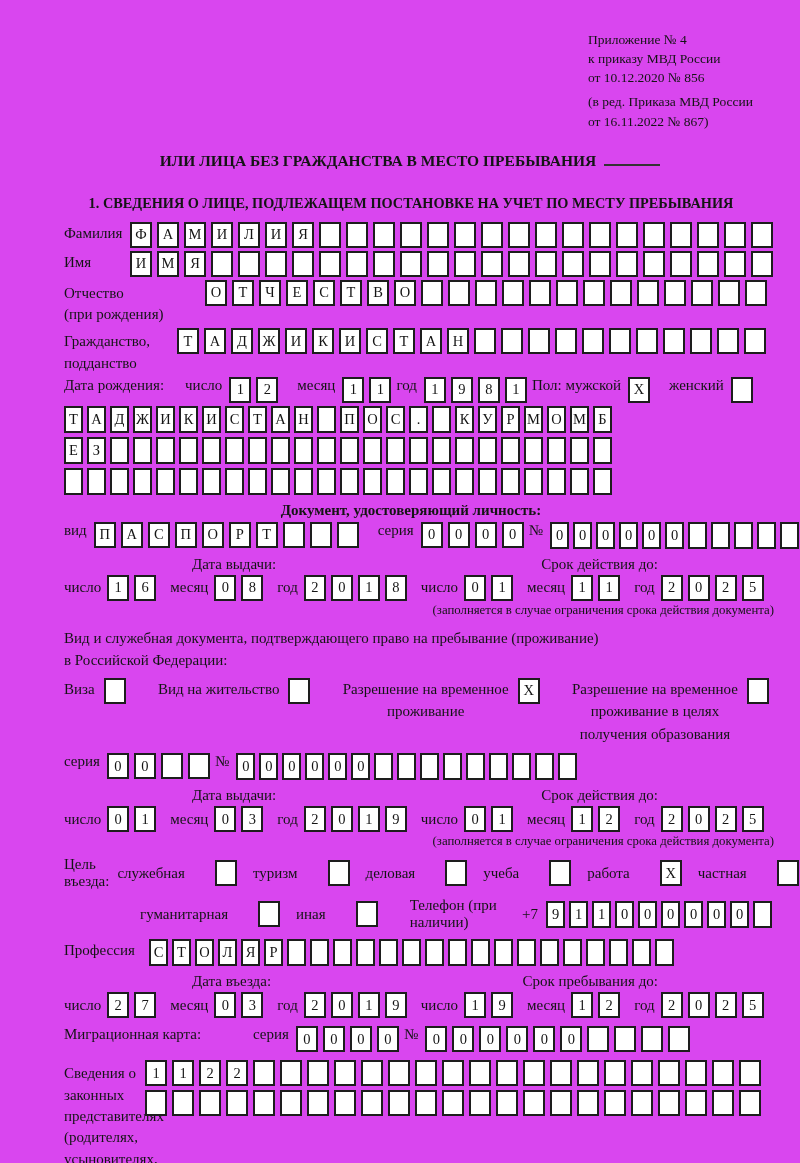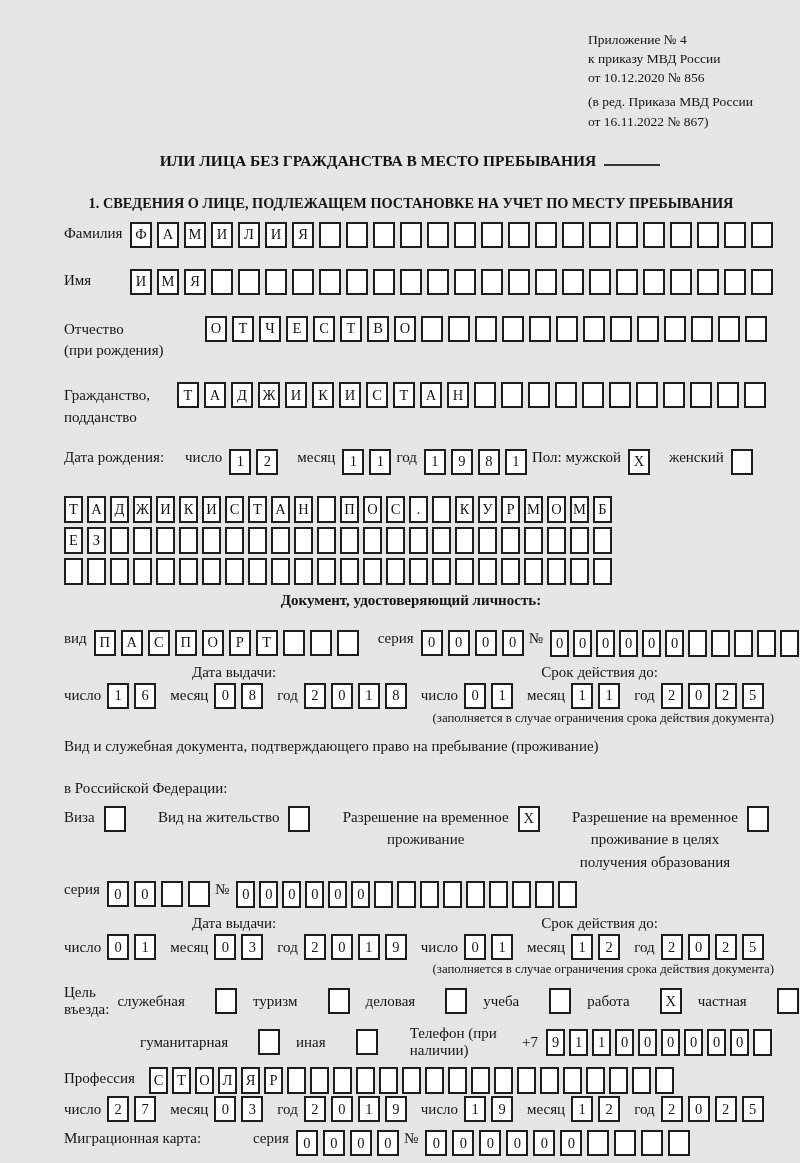--- a/index.html
+++ b/index.html
@@ -1,27 +1,27 @@
 <!DOCTYPE html>
 <html><head>
 <meta charset="utf-8">
 <style>
   html,body{margin:0;padding:0;background:#fff;}
   body{width:800px;height:1163px;font-family:"Liberation Serif","DejaVu Serif",serif;color:#141414;font-size:15px;}
-  .page{box-sizing:border-box;width:800px;height:1163px;padding:30px 24px 0 64px;overflow:hidden;background:#e5e5e5;}
+  .page{box-sizing:border-box;width:800px;height:1163px;padding:30px 24px 0 64px;overflow:hidden;background:#d946ef;}
   .ml{white-space:pre-line;line-height:1.42;}
   
   .hdr{width:178px;margin-left:auto;margin-right:10px;font-size:13.5px;line-height:1.35;}
   .hdr .rev{margin-top:5px;}
   .form-word{text-align:right;font-weight:bold;margin-top:16px;font-size:15px;padding-right:8px;}
   .title{text-align:center;font-weight:bold;font-size:15.5px;margin-top:18px;line-height:1.55;margin-left:-20px;}
   .uline{display:inline-block;width:56px;border-bottom:2.5px solid #333;height:13px;margin-left:8px;}
   .sec-head{font-weight:bold;font-size:14.3px;margin-top:22px;margin-left:-18px;text-align:center;}
   
-  .frow{display:flex;align-items:flex-start;margin-top:21px;}
+  .frow{display:flex;align-items:flex-start;margin-top:3px;}
   .flabel{flex:none;padding-top:3px;}
   .w66{width:66px;}
   .w80{width:81px;}
   .w112{width:113px;}
   .w140{width:141px;}
   .w84{width:85px;}
   .boxes{display:flex;flex-wrap:nowrap;}
   .cbox{flex:none;width:22px;height:26px;border:2px solid #1d1d1d;box-sizing:border-box;margin-right:5px;display:flex;align-items:center;justify-content:center;font-size:14.5px;background:#fff;}
   .narrow .cbox{width:19px;height:27px;margin-right:4px;}
   .col{display:flex;flex-direction:column;gap:4px;}
@@ -382,21 +382,21 @@
           <span class="cbox">2</span>
           <span class="cbox">0</span>
           <span class="cbox">2</span>
           <span class="cbox">5</span>
         </span>
     </div>
   </div>
   <div class="note-r">(заполняется в случае ограничения срока действия документа)</div>
 
   <div class="plain">Вид и служебная документа, подтверждающего право на пребывание (проживание)</div>
-  <div class="plain" style="margin-top:20px">в Российской Федерации:</div>
+  <div class="plain" style="margin-top:0">в Российской Федерации:</div>
 
   <div class="cbrow">
     <div class="cbitem">
       <span class="txt">Виза</span>
       <span class="boxes">
           <span class="cbox"></span>
         </span>
     </div>
     <div class="cbitem">
       <span class="txt">Вид на жительство</span>
@@ -592,20 +592,24 @@
         <span class="cbox"></span>
         <span class="cbox"></span>
         <span class="cbox"></span>
         <span class="cbox"></span>
         <span class="cbox"></span>
         <span class="cbox"></span>
         <span class="cbox"></span>
       </div>
   </div>
 
+  <div class="dhead">
+    <span class="h1">Дата въезда:</span>
+    <span class="h2">Срок пребывания до:</span>
+  </div>
   <div class="drow">
     <div class="dgroup">
       <span class="t">число</span>
       <span class="boxes">
           <span class="cbox">2</span>
           <span class="cbox">7</span>
         </span>
       <span class="t">месяц</span>
       <span class="boxes">
           <span class="cbox">0</span>

